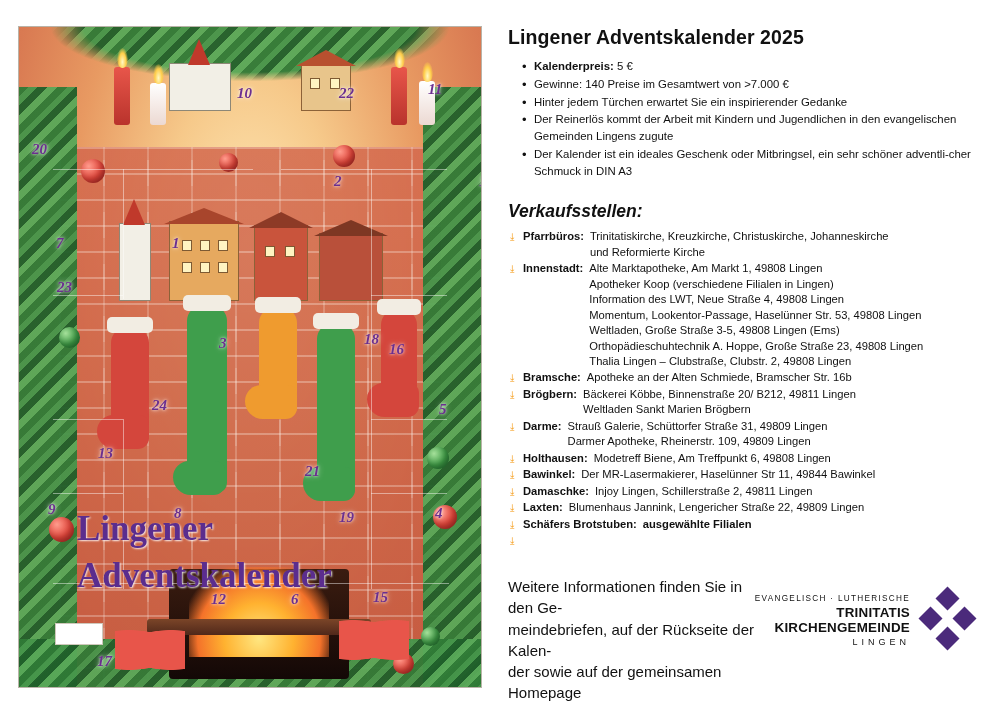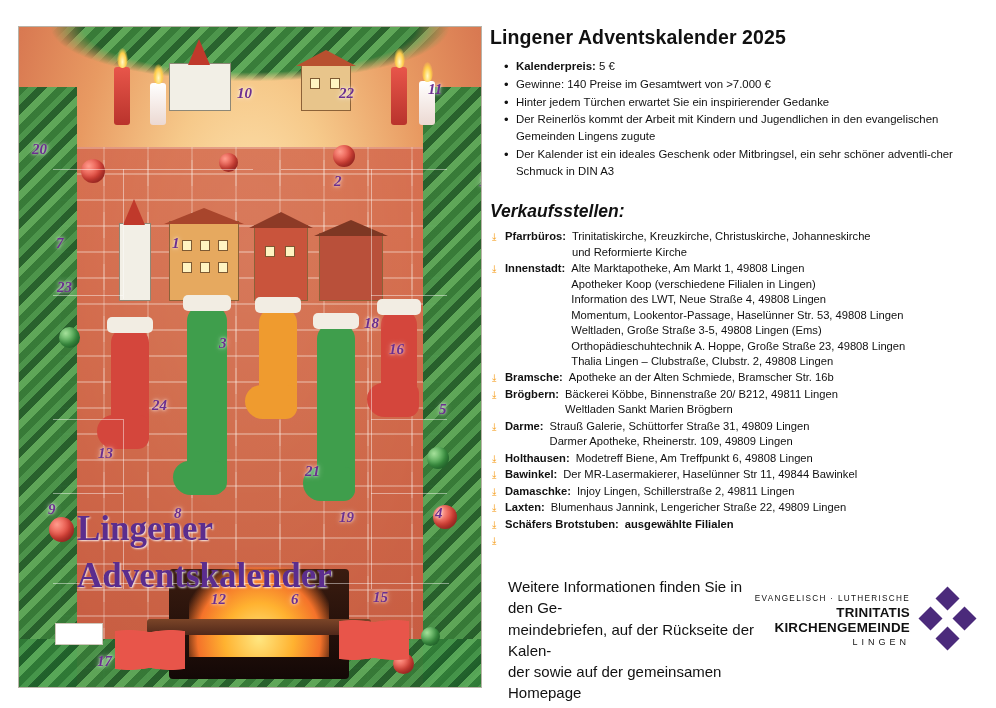--- a/index.html
+++ b/index.html
@@ -179,21 +179,21 @@
     position: absolute;
     width: 70px; height: 46px;
     background:
       radial-gradient(ellipse at 20% 50%, #e8554a 0 60%, transparent 62%),
       radial-gradient(ellipse at 80% 50%, #e8554a 0 60%, transparent 62%);
   }
 
   
   .content {
     position: absolute;
-    left: 490px; top: 26px; width: 472px;
+    left: 508px; top: 26px; width: 472px;
     color: #111;
   }
   .title {
     font-size: 19.5px;
     font-weight: 700;
     margin: 0 0 7px 0;
     letter-spacing: .1px;
   }
   ul.bullets {
     margin: 9px;
@@ -416,21 +416,21 @@
     <div class="door" style="left:218px; top:58px;">10</div>
     <div class="door" style="left:320px; top:58px;">22</div>
     <div class="door" style="left:409px; top:54px;">11</div>
     <div class="door" style="left:13px; top:114px;">20</div>
     <div class="door" style="left:37px; top:208px;">7</div>
     <div class="door" style="left:153px; top:208px;">1</div>
     <div class="door" style="left:315px; top:146px;">2</div>
     <div class="door" style="left:412px; top:146px;margin-left:48px;">14</div>
     <div class="door" style="left:38px; top:252px;">23</div>
     <div class="door" style="left:200px; top:308px;">3</div>
-    <div class="door" style="left:310px; top:288px;padding-left:35px;">18</div>
+    <div class="door" style="left:310px; top:304px;padding-left:35px;">18</div>
     <div class="door" style="left:370px; top:314px;">16</div>
     <div class="door" style="left:133px; top:370px;">24</div>
     <div class="door" style="left:420px; top:374px;">5</div>
     <div class="door" style="left:79px; top:418px;">13</div>
     <div class="door" style="left:286px; top:436px;">21</div>
     <div class="door" style="left:29px; top:474px;">9</div>
     <div class="door" style="left:155px; top:478px;">8</div>
     <div class="door" style="left:320px; top:482px;">19</div>
     <div class="door" style="left:416px; top:478px;">4</div>
     <div class="door" style="left:78px; top:626px;">17</div>

